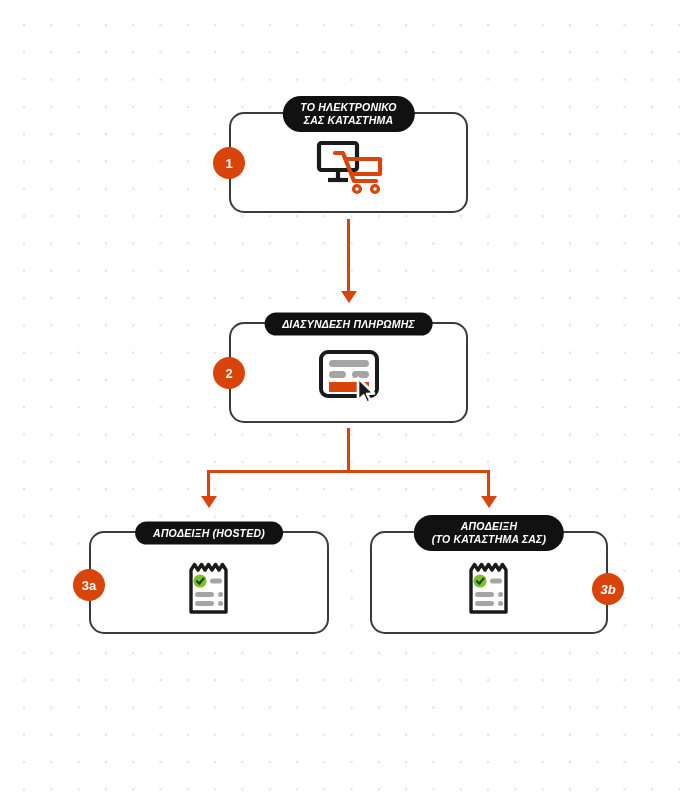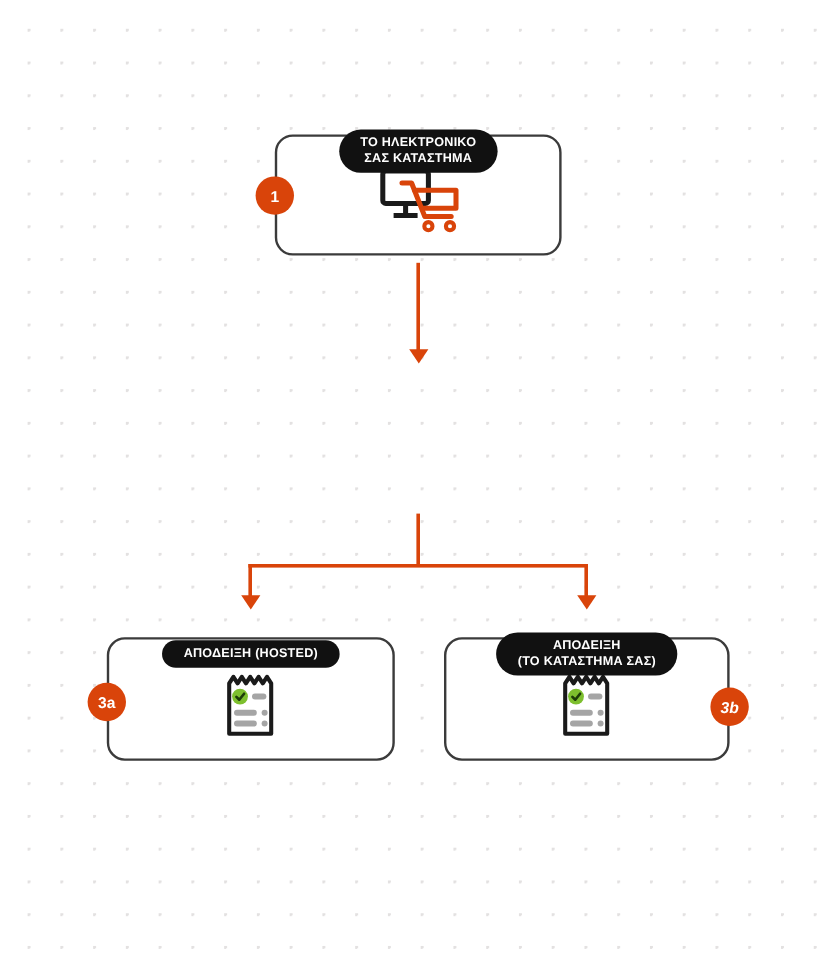--- a/index.html
+++ b/index.html
@@ -48,32 +48,33 @@
     box-sizing: border-box;
     border: 2.2px solid #3b3b3b;
     border-radius: 15px;
     background-color: #ffffff;
   }
 
   .node-title {
     position: absolute;
     left: 50%;
     transform: translate(-50%, -50%);
-    top: 12px;
+    top: 0;
     background-color: #111111;
     color: #ffffff;
     font-size: 10.5px;
     font-weight: bold;
     line-height: 13px;
     letter-spacing: 0.2px;
     text-align: center;
     border-radius: 20px;
     padding: 5px 18px;
     white-space: pre;
     z-index: 4;
+    font-style: italic;
   }
 
   .badge {
     position: absolute;
     width: 32px;
     height: 32px;
     border-radius: 50%;
     background-color: #d9440a;
     color: #ffffff;
     font-size: 13px;
@@ -123,20 +124,37 @@
         <line x1="15" y1="41" x2="35" y2="41" stroke="#1a1a1a" stroke-width="4.2"></line>
 
         <path d="M22 14 L30 14 L41 42 L63 42" fill="none" stroke="#d9440a" stroke-width="4.2" stroke-linecap="round" stroke-linejoin="round"></path>
         <path d="M32.5 20 L67 20 L67 35 L39 35" fill="none" stroke="#d9440a" stroke-width="4.2" stroke-linecap="round" stroke-linejoin="round"></path>
         <circle cx="44" cy="50" r="3.4" fill="none" stroke="#d9440a" stroke-width="3.4"></circle>
         <circle cx="62" cy="50" r="3.4" fill="none" stroke="#d9440a" stroke-width="3.4"></circle>
       </svg>
     </div>
   </div>
 
+  <div class="node" style="left:229px; top:322px; width:239px; height:101px;">
+
+    <div class="node-title">ΔΙΑΣΥΝΔΕΣΗ ΠΛΗΡΩΜΗΣ</div>
+
+    <div class="badge" style="left:-18px; top:33px;">2</div>
+
+    <div class="node-icon">
+      <svg width="72" height="58" viewBox="0 0 72 58">
+        <rect x="8" y="4" width="56" height="44" rx="7" fill="#ffffff" stroke="#1a1a1a" stroke-width="4"></rect>
+        <rect x="16" y="12" width="40" height="7" rx="3.5" fill="#a5a5a5"></rect>
+        <rect x="16" y="23" width="17" height="7" rx="3.5" fill="#a5a5a5"></rect>
+        <rect x="39" y="23" width="17" height="7" rx="3.5" fill="#a5a5a5"></rect>
+        <rect x="16" y="34" width="40" height="10" fill="#d9440a"></rect>
+        <path d="M45 30 L45 53 L50.5 47.5 L54 55 L57.5 53 L54 46 L61 45.5 Z" fill="#1a1a1a" stroke="#ffffff" stroke-width="2.6" stroke-linejoin="round"></path>
+      </svg>
+    </div>
+  </div>
 
   <div class="node" style="left:89px; top:531px; width:240px; height:103px;">
 
     <div class="node-title">ΑΠΟΔΕΙΞΗ (HOSTED)</div>
 
     <div class="badge" style="left:-18px; top:36px;">3a</div>
 
     <div class="node-icon receipt-pos">
       <svg width="52" height="58" viewBox="0 0 52 58">
         <path d="M8 10 L11.5 4.5 L15 10 L18.5 4.5 L22 10 L25.5 4.5 L29 10 L32.5 4.5 L36 10 L39.5 4.5 L43 10

